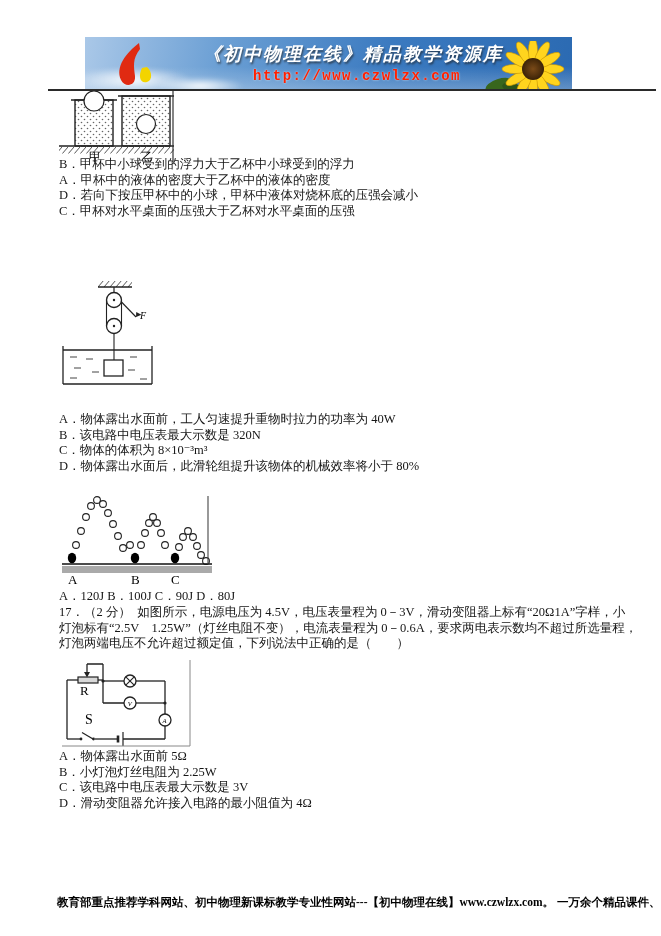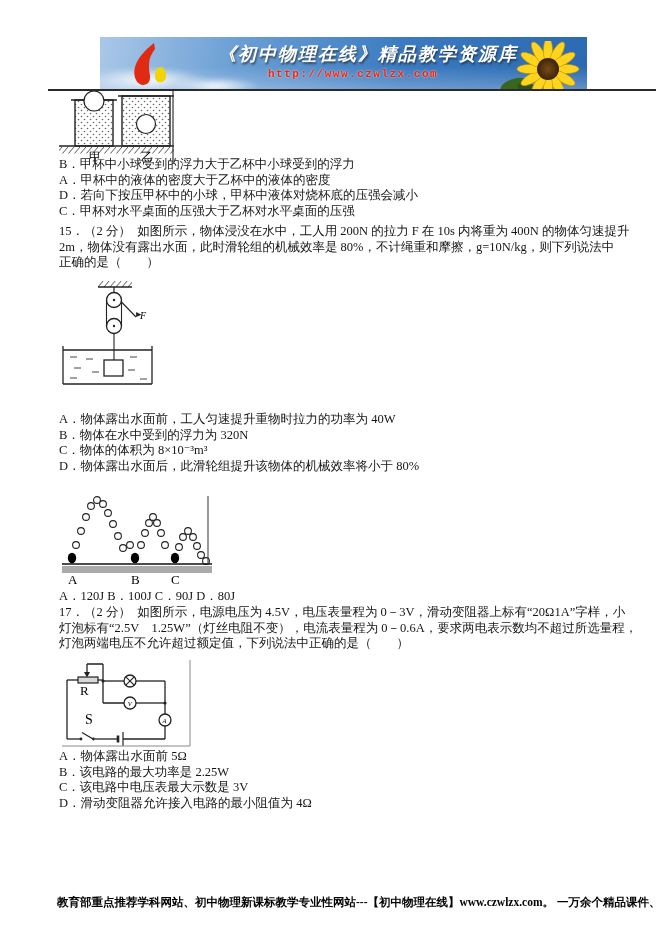--- a/index.html
+++ b/index.html
@@ -1,28 +1,28 @@
 <!DOCTYPE html>
 <html><head>
 <meta charset="utf-8">
 <style>
   html,body{margin:0;padding:0;background:#ffffff;}
   .page{position:relative;width:661px;height:936px;background:#fff;overflow:hidden;
         font-family:"Liberation Serif","DejaVu Serif",serif;color:#151515;}
   .abs{position:absolute;}
 
   
-  .banner{left:100px;top:37px;width:487px;height:54px;overflow:hidden;
+  .banner{left:85px;top:37px;width:487px;height:54px;overflow:hidden;
           background:linear-gradient(100deg,#aac8e8 0%,#6b9fd4 28%,#3b7ac0 62%,#2b6ab2 100%);}
   .banner .shine{position:absolute;left:0;top:0;width:100%;height:100%;
           background:linear-gradient(to bottom,rgba(255,255,255,0) 55%,rgba(255,255,255,.28) 100%);}
   .cloud{position:absolute;border-radius:50%;background:radial-gradient(ellipse at center,rgba(255,255,255,.95),rgba(255,255,255,0) 70%);filter:blur(2px);}
   .banner-title{position:absolute;left:118px;top:5px;font-size:18px;font-weight:bold;font-style:italic;
           color:#ffffff;letter-spacing:2px;white-space:pre;text-shadow:1px 2px 2px rgba(30,30,30,.65);}
-  .banner-url{position:absolute;left:168px;top:31px;font-size:11px;font-weight:bold;letter-spacing:1.5px;
+  .banner-url{position:absolute;left:168px;top:31px;font-size:14px;font-weight:bold;letter-spacing:1.5px;
           color:#ff2000;font-family:"Liberation Mono","DejaVu Sans Mono",monospace;white-space:pre;
           text-shadow:0 0 2px rgba(255,255,255,.8);cursor:pointer;}
 
   
   .toprule{left:48px;top:89px;width:608px;height:0;border-top:2px solid #2a2a2a;}
 
   
   .line{font-size:12.5px;line-height:15.5px;white-space:pre;}
   .stem .line{}
   .opts .line{}
@@ -102,25 +102,20 @@
     <line x1="117" y1="0" x2="117" y2="71" stroke="#333" stroke-width="1.2"></line>
   </svg>
 
   <div class="abs opts" style="left:59px;top:157px;">
     <div class="line">B．甲杯中小球受到的浮力大于乙杯中小球受到的浮力</div>
     <div class="line">A．甲杯中的液体的密度大于乙杯中的液体的密度</div>
     <div class="line">D．若向下按压甲杯中的小球，甲杯中液体对烧杯底的压强会减小</div>
     <div class="line">C．甲杯对水平桌面的压强大于乙杯对水平桌面的压强</div>
   </div>
 
-  <div class="abs stem" style="left:59px;top:224px;">
-    <div class="line">15．（2 分）  如图所示，物体浸没在水中，工人用 200N 的拉力 F 在 10s 内将重为 400N 的物体匀速提升</div>
-    <div class="line">2m，物体没有露出水面，此时滑轮组的机械效率是 80%，不计绳重和摩擦，g=10N/kg，则下列说法中</div>
-    <div class="line">正确的是（　　）</div>
-  </div>
 
   <svg class="abs" style="left:62px;top:280px;" width="95" height="106" viewBox="0 0 95 106">
 
     <rect x="36" y="1" width="34" height="6" fill="url(#hatch)"></rect>
     <line x1="36" y1="7" x2="70" y2="7" stroke="#222" stroke-width="1.3"></line>
     <line x1="52" y1="7" x2="52" y2="12" stroke="#222" stroke-width="1.2"></line>
 
     <circle cx="52" cy="20" r="7.5" fill="none" stroke="#222" stroke-width="1.3"></circle>
     <circle cx="52" cy="46" r="7.5" fill="none" stroke="#222" stroke-width="1.3"></circle>
     <circle cx="52" cy="20" r="1.2" fill="#222"></circle>
@@ -145,21 +140,21 @@
         <line x1="30" y1="92" x2="37" y2="92"></line>
         <line x1="66" y1="90" x2="73" y2="90"></line>
       <line x1="8" y1="98" x2="15" y2="98"></line>
         <line x1="78" y1="99" x2="85" y2="99"></line>
     </g>
     <rect x="42" y="80" width="19" height="16" fill="#fff" stroke="#222" stroke-width="1.3"></rect>
   </svg>
 
   <div class="abs opts" style="left:59px;top:384px;margin-top:28px;">
     <div class="line">A．物体露出水面前，工人匀速提升重物时拉力的功率为 40W</div>
-    <div class="line">B．物体在水中受到的浮力为 320N</div>
+    <div class="line">B．该电路中电压表最大示数是 320N</div>
     <div class="line">C．物体的体积为 8×10⁻³m³</div>
     <div class="line">D．物体露出水面后，此滑轮组提升该物体的机械效率将小于 80%</div>
   </div>
 
 
   <svg class="abs" style="left:62px;top:496px;" width="152" height="92" viewBox="0 0 152 92">
 
     <g fill="#fff" stroke="#222" stroke-width="1.1">
       <circle cx="14" cy="49" r="3.4"></circle>
         <circle cx="19" cy="35" r="3.4"></circle>
@@ -256,21 +251,21 @@
 
     <line x1="61" y1="72" x2="61" y2="86" stroke="#222" stroke-width="1.2"></line>
     <line x1="56" y1="75.5" x2="56" y2="82.5" stroke="#222" stroke-width="2.6"></line>
 
     <line x1="128" y1="0" x2="128" y2="86" stroke="#888" stroke-width="1"></line>
     <line x1="0" y1="86" x2="128" y2="86" stroke="#888" stroke-width="1"></line>
   </svg>
 
   <div class="abs opts" style="left:59px;top:749px;">
     <div class="line">A．物体露出水面前 5Ω</div>
-    <div class="line">B．该电路的最大功率是 2.25W</div>
+    <div class="line">B．小灯泡灯丝电阻为 2.25W</div>
     <div class="line">C．该电路中电压表最大示数是 3V</div>
     <div class="line">D．滑动变阻器允许接入电路的最小阻值为 4Ω</div>
   </div>
 
   <div class="abs footer" style="left:57px;top:861px;">
     <div>教育部重点推荐学科网站、初中物理新课标教学专业性网站---【初中物理在线】www.czwlzx.com。 一万余个精品课件、</div>
     
   </div>
 
 </div>

